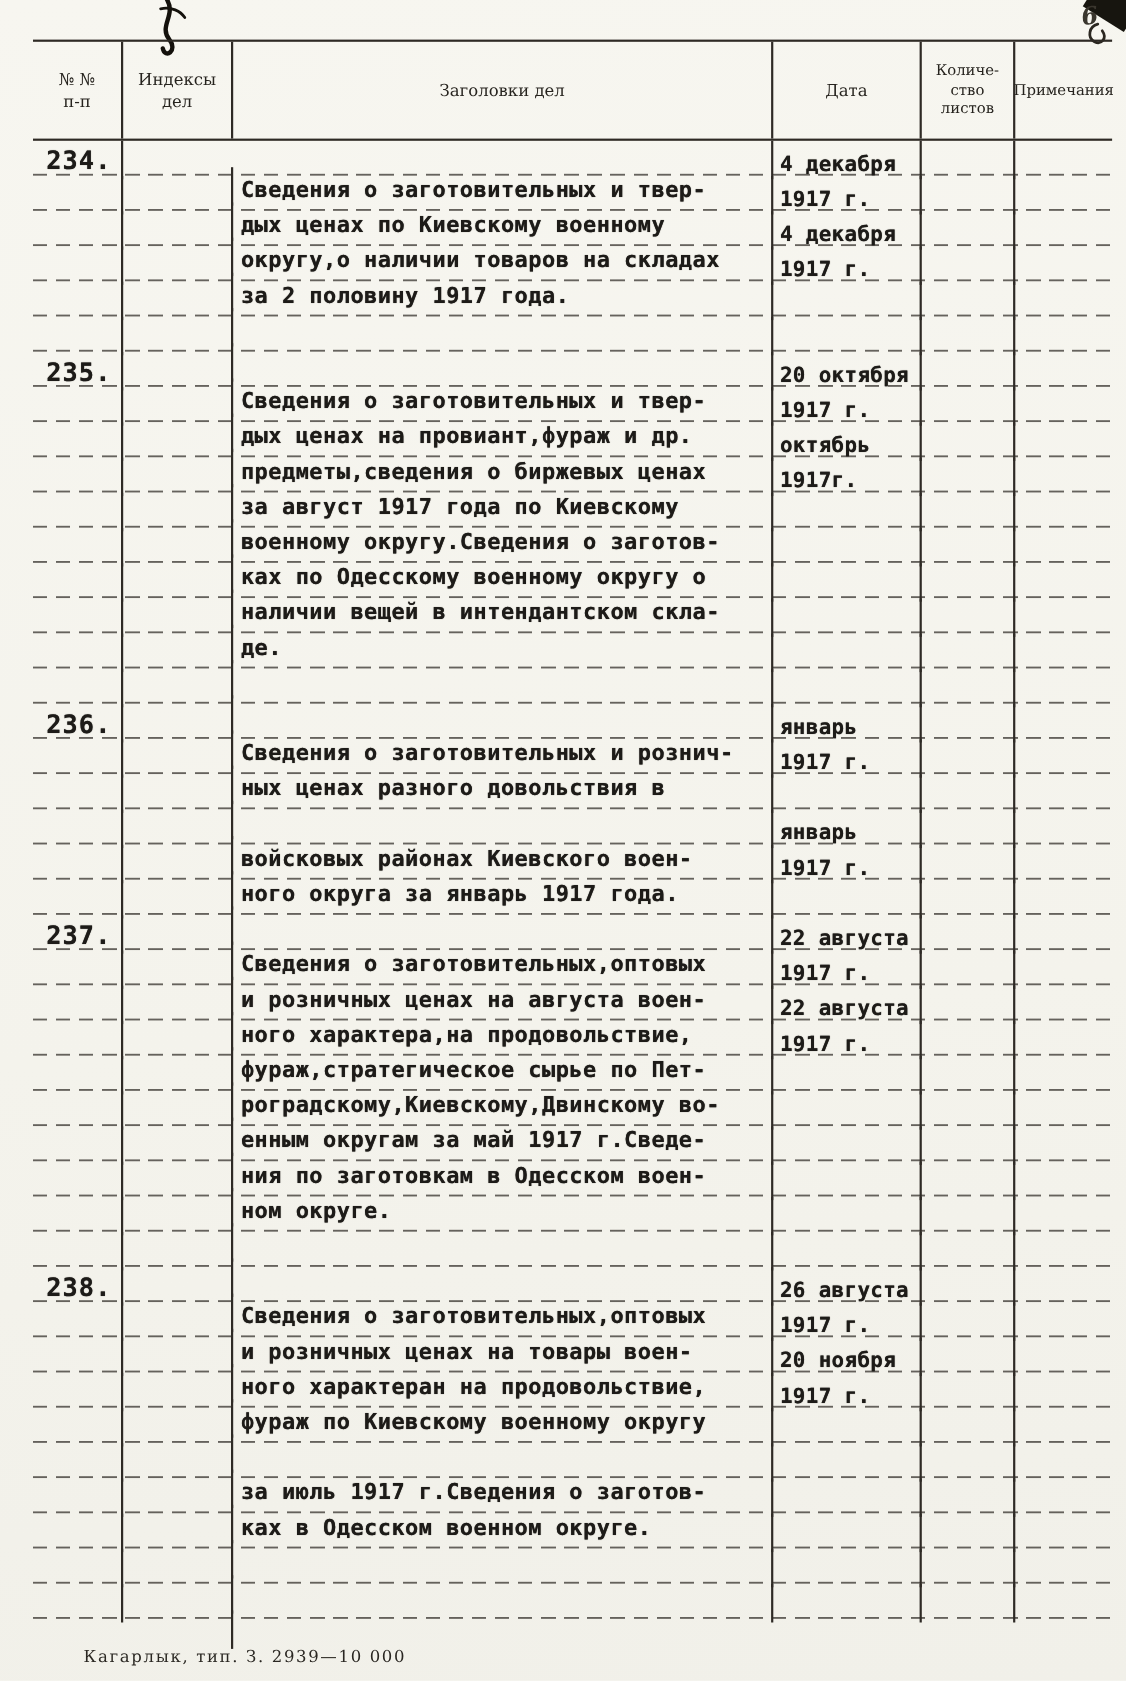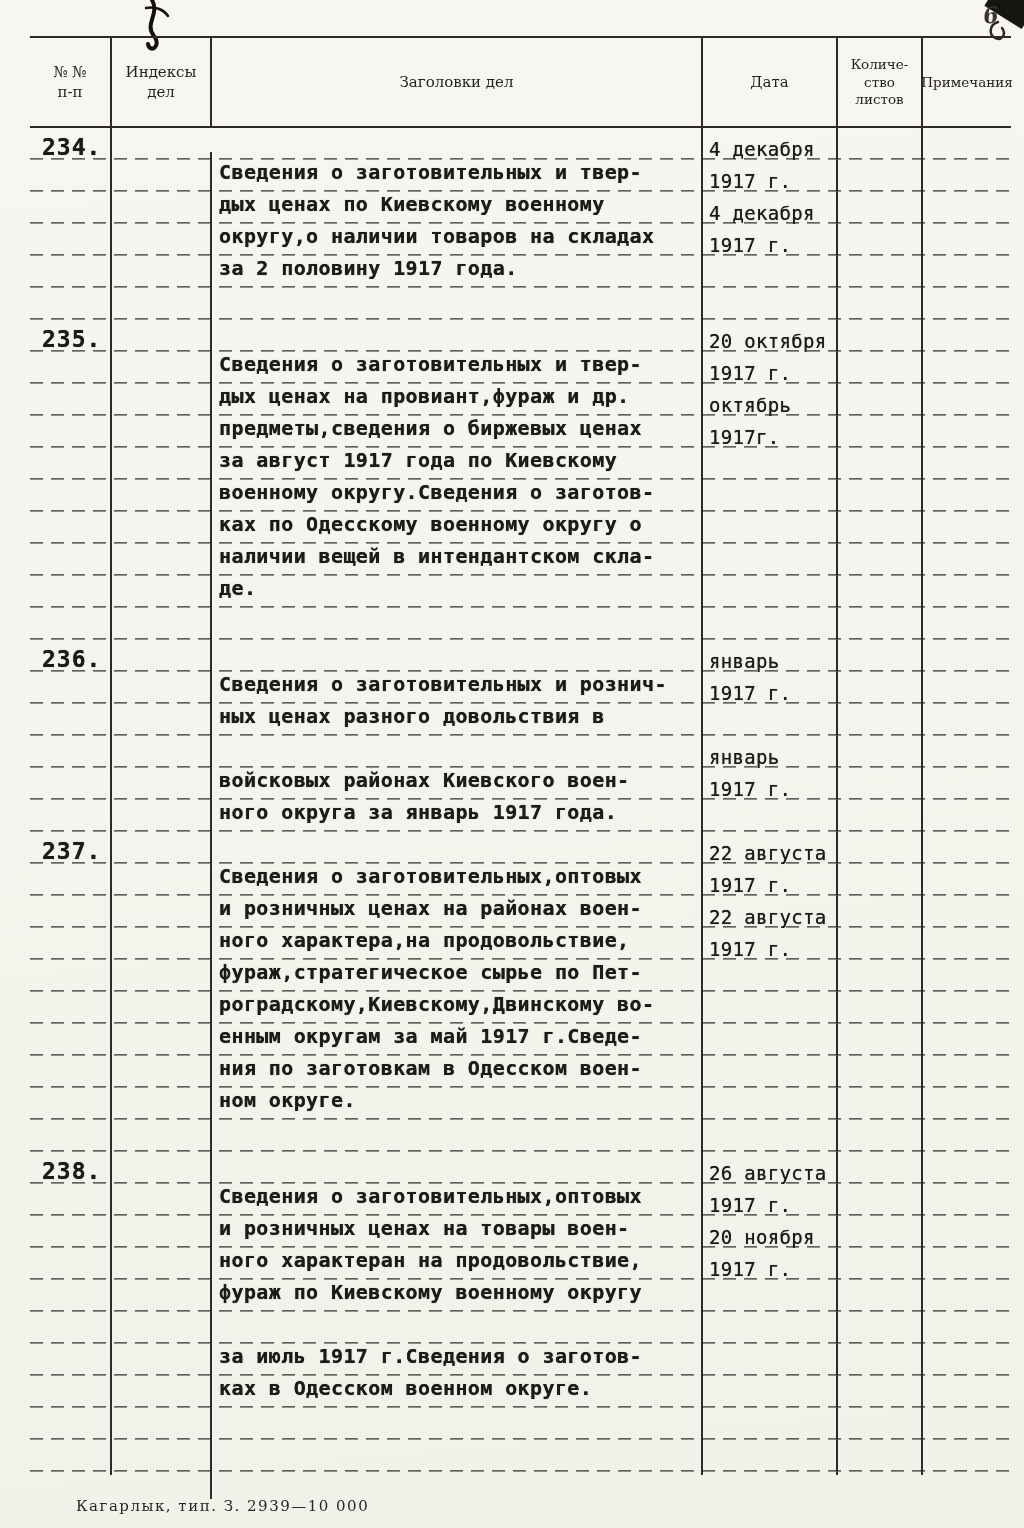--- a/index.html
+++ b/index.html
@@ -46,21 +46,21 @@
     background-position:0 100%;
     background-repeat:no-repeat;
   }
   .cell {
     display:flex; align-items:flex-end;
     height:32px; padding-bottom:3px;
     overflow:hidden; white-space:nowrap;
   }
   .cell-num   { padding-left:12px; font-size:23px; font-weight:bold; letter-spacing:1px; }
   .cell-head  { padding-left:7px;  font-size:20px; font-weight:bold; letter-spacing:.4px;margin-top:24px; }
-  .cell-date  { padding-left:6px;  font-size:19px; font-weight:normal; letter-spacing:.3px; }
+  .cell-date  { padding-left:6px;  font-size:19px; font-weight:bold; letter-spacing:.3px; }
   .cell-head, .cell-date, .cell-num { text-shadow:0 0 .7px rgba(25,22,18,.85); }
 
   
   .imprint {
     position:absolute; left:76px; top:1497px;
     font-family:"DejaVu Serif", serif;
     font-size:15px; letter-spacing:1.5px; color:#2a2722;
   }
 
   
@@ -302,21 +302,21 @@
           <div class="cell cell-num">237.</div>
           <div class="cell bl"></div>
           <div class="cell bl cell-head">Сведения о заготовительных,оптовых</div>
           <div class="cell bl cell-date">22 августа</div>
           <div class="cell bl"></div>
           <div class="cell bl"></div>
         </div>
         <div class="grid-row line">
           <div class="cell cell-num"></div>
           <div class="cell bl"></div>
-          <div class="cell bl cell-head">и розничных ценах на районах воен-</div>
+          <div class="cell bl cell-head">и розничных ценах на августа воен-</div>
           <div class="cell bl cell-date">1917 г.</div>
           <div class="cell bl"></div>
           <div class="cell bl"></div>
         </div>
         <div class="grid-row line">
           <div class="cell cell-num"></div>
           <div class="cell bl"></div>
           <div class="cell bl cell-head">ного характера,на продовольствие,</div>
           <div class="cell bl cell-date">22 августа</div>
           <div class="cell bl"></div>

